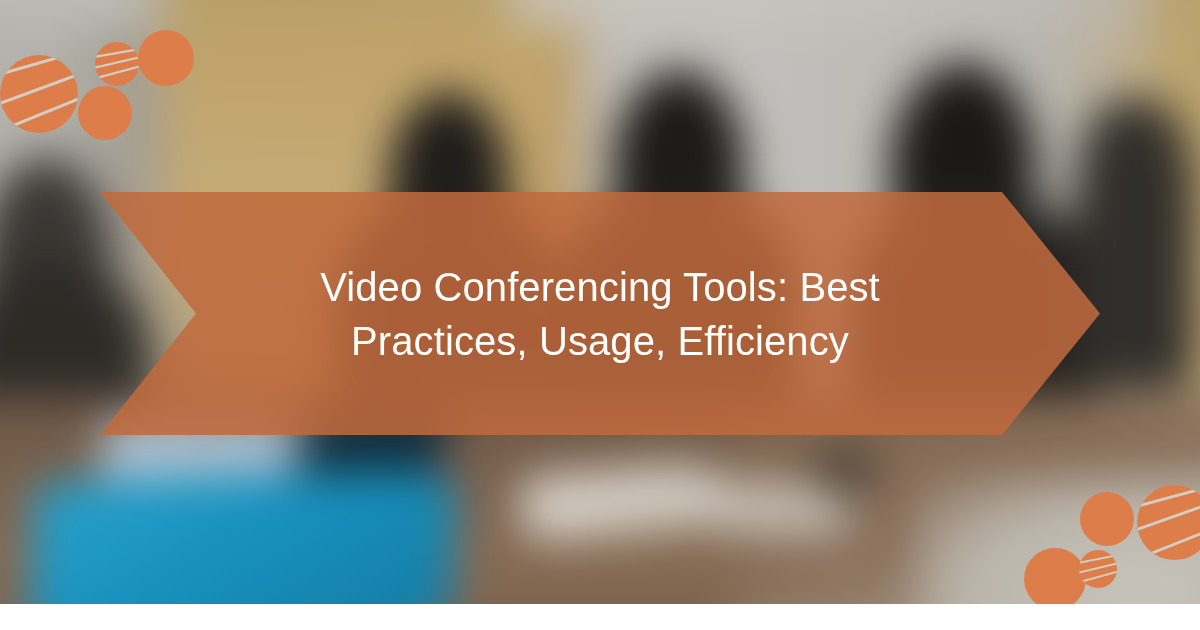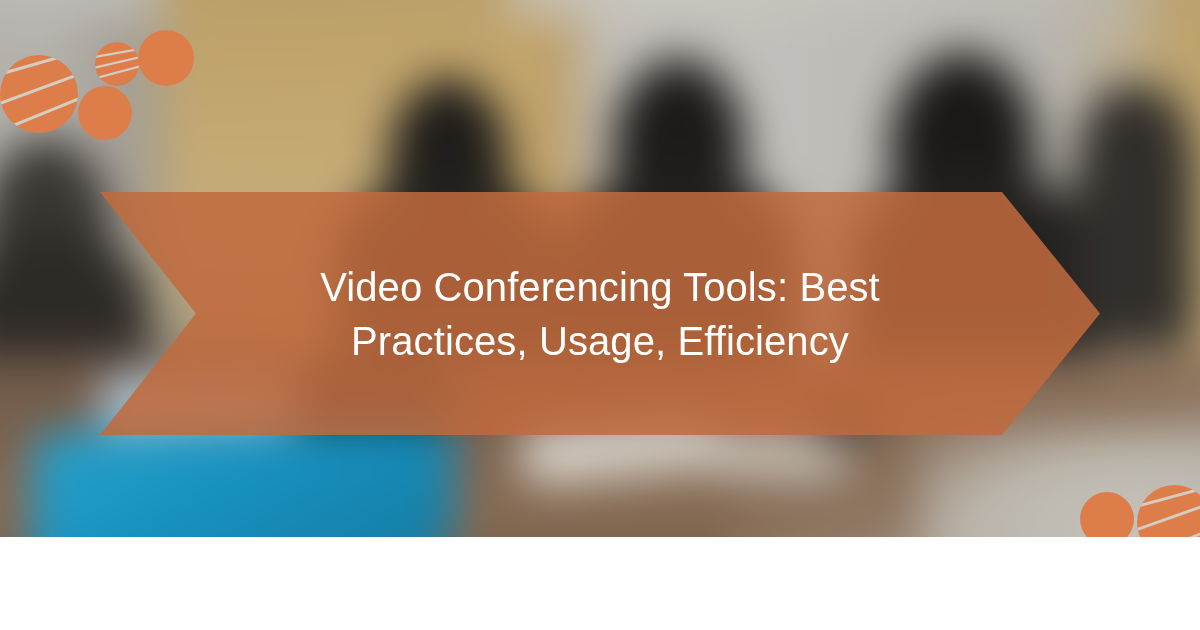--- a/index.html
+++ b/index.html
@@ -7,21 +7,21 @@
     padding: 0;
     background: #ffffff;
   }
   body {
     font-family: "Liberation Sans", sans-serif;
   }
 
   .og-card {
     position: relative;
     width: 1200px;
-    height: 537px;
+    height: 604px;
     overflow: hidden;
     background: #b91c1c;
   }
 
   
   .photo {
     position: absolute;
     inset: 0;
     overflow: hidden;
   }

